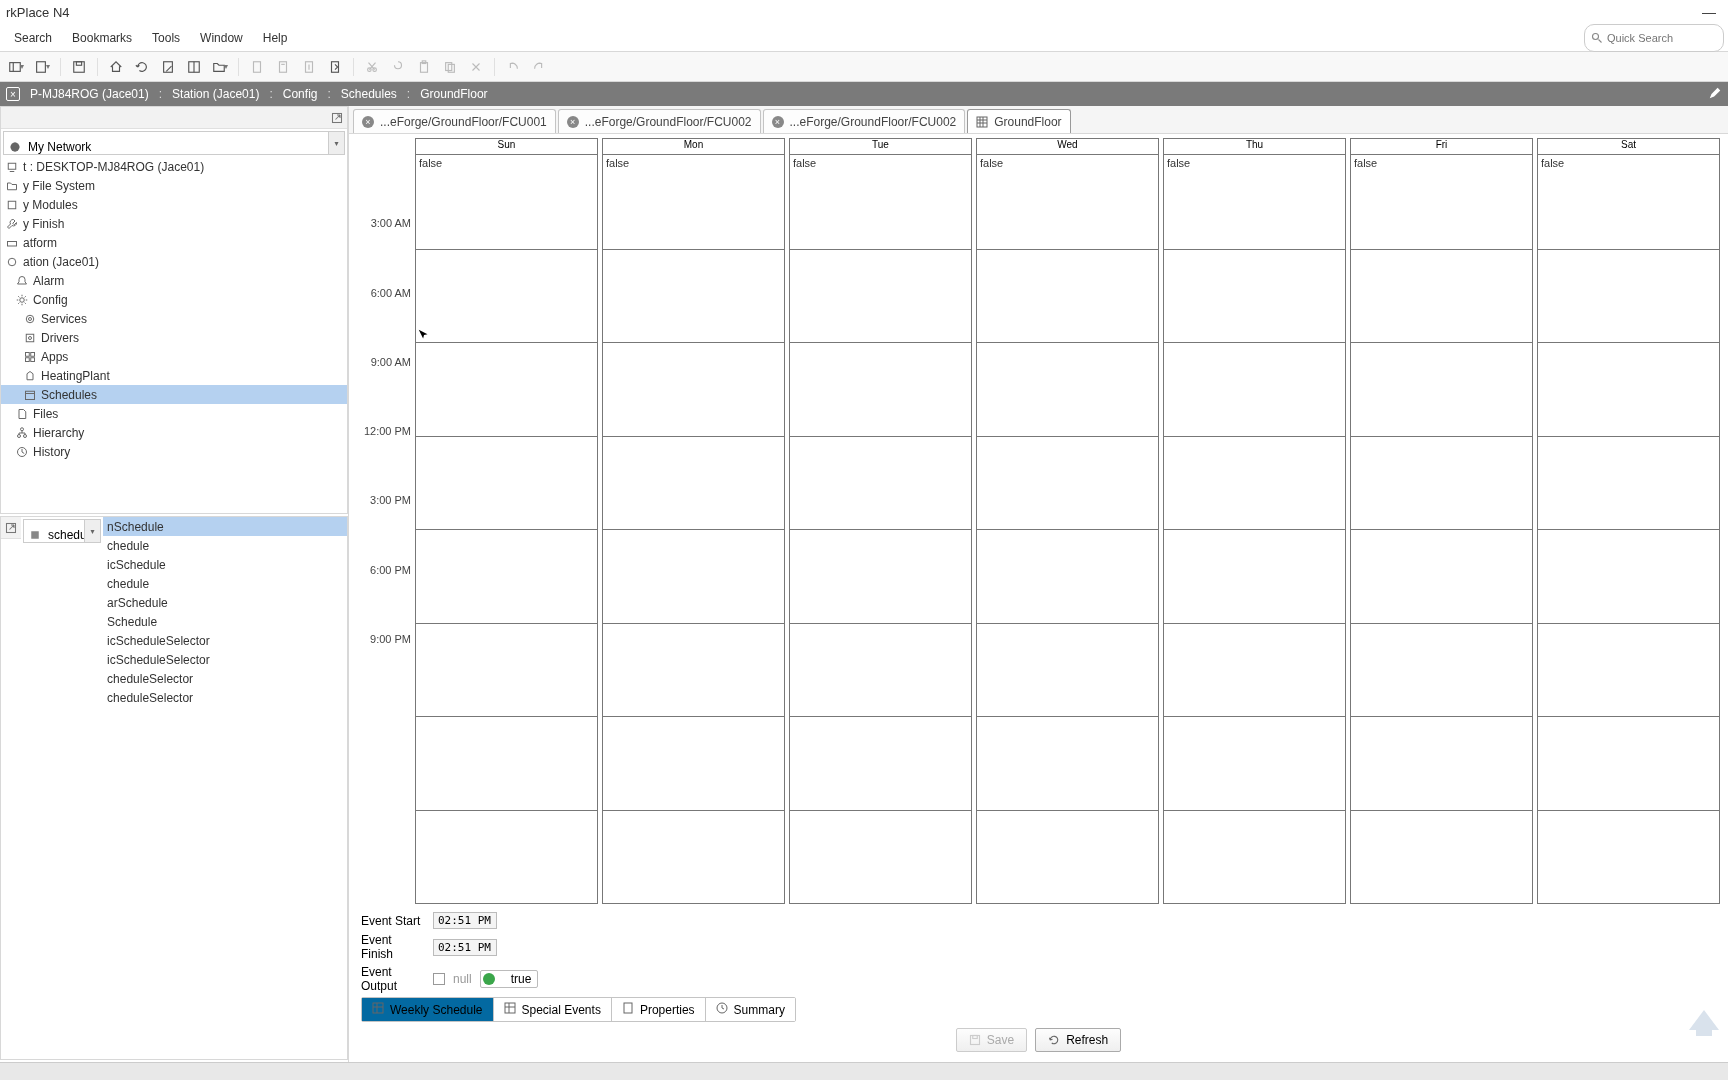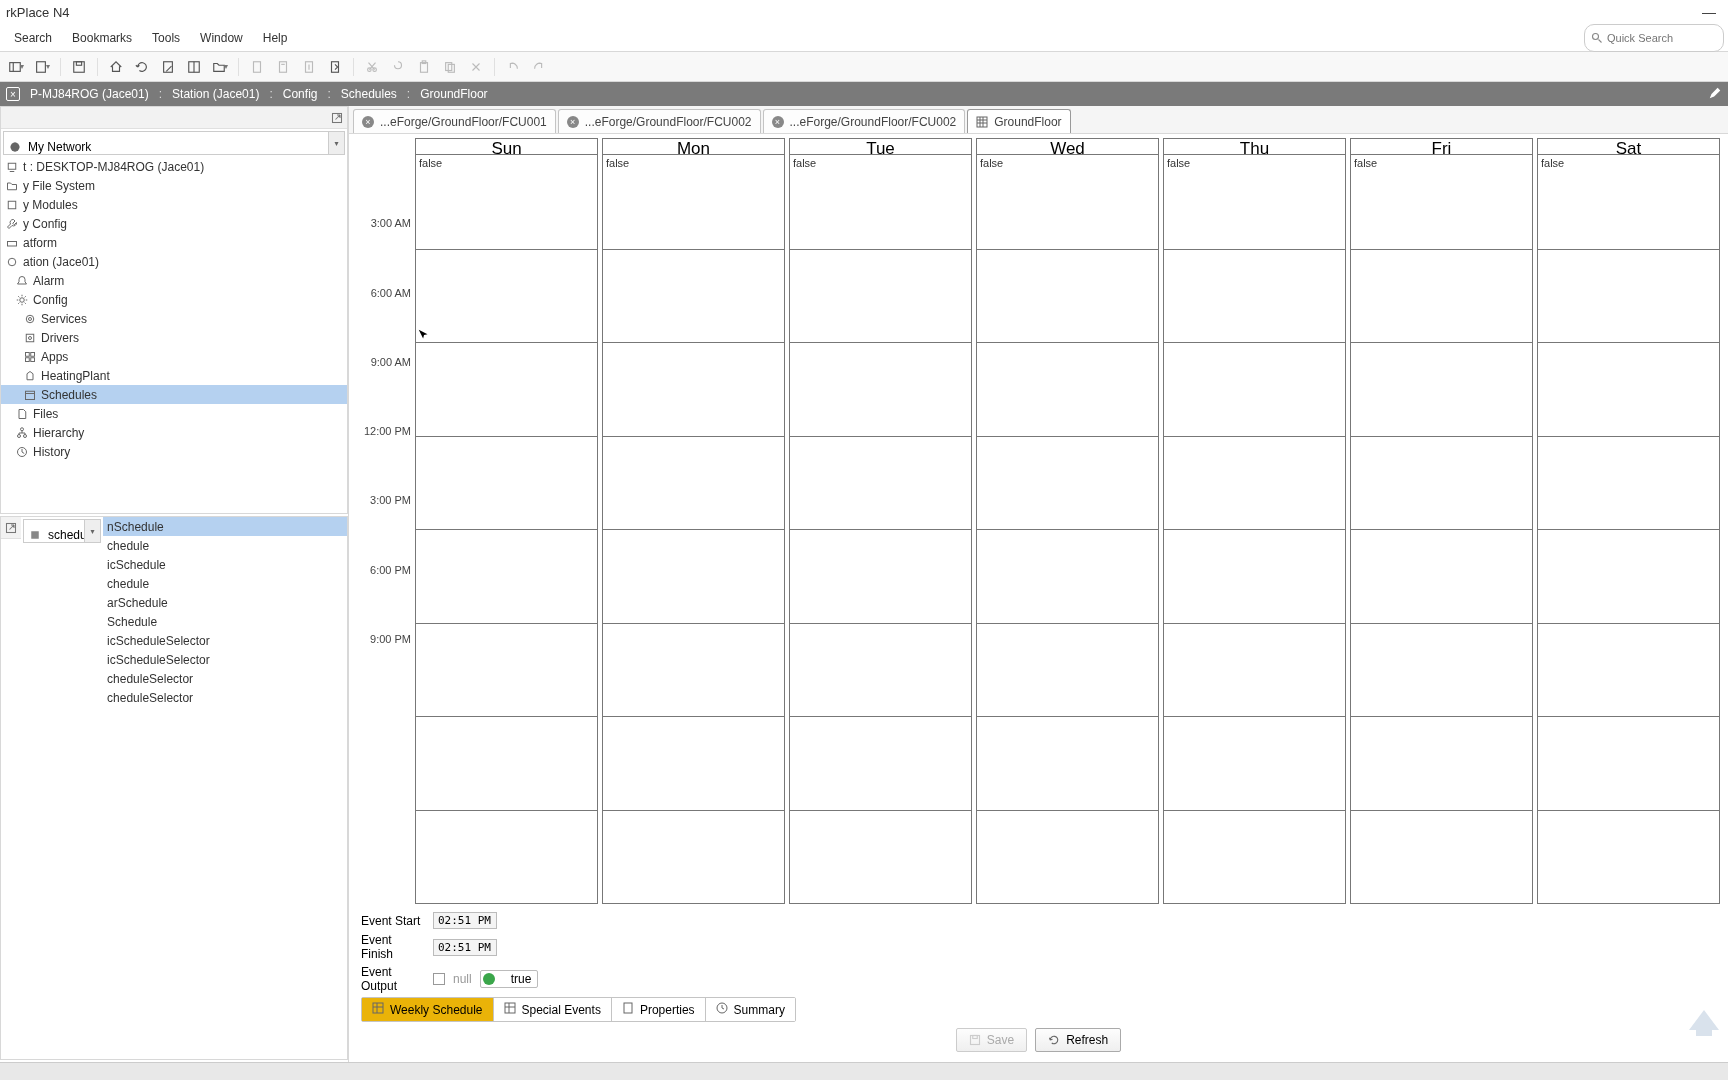--- a/index.html
+++ b/index.html
@@ -53,37 +53,37 @@
   .tab.active { background: #fff; border-color: #999; }
   .tab .tabicon { width: 12px; height: 12px; margin-right: 6px; display: inline-flex; }
   .tab .tabicon svg { width: 12px; height: 12px; fill: #666; }
   .schedule-area { flex: 1; padding: 4px 8px 0 8px; display: flex; flex-direction: column; min-height: 0; overflow: hidden; }
   .week-grid { flex: 1; position: relative; display: flex; min-height: 0; overflow: hidden; margin-bottom: 6px; }
   .time-col { width: 58px; flex: 0 0 58px; position: relative; }
   .time-lbl { position: absolute; right: 4px; font-size: 11px; color: #444; transform: translateY(-50%); }
   .days-wrap { flex: 1; display: flex; gap: 4px; min-width: 0; }
   .day-col { flex: 1; border: 1px solid #777; display: flex; flex-direction: column; min-width: 140px; }
   .day-col:last-child { min-width: 100px; }
-  .day-head { height: 16px; background: #fff; text-align: center; font-size: 17px; border-bottom: 1px solid #777; }
+  .day-head { height: 16px; background: #fff; text-align: center; font-size: 10px; border-bottom: 1px solid #777; }
   .day-body { flex: 1; position: relative; }
   .day-body .false-lbl { position: absolute; top: 2px; left: 3px; font-size: 11px; color: #333; }
   .day-body .hline { position: absolute; left: 0; right: 0; border-top: 1px solid #777; }
   .cursor-ptr { position: absolute; width: 14px; height: 14px; }
   .cursor-ptr svg { width: 14px; height: 14px; fill: #000; }
   .event-bar { display: flex; align-items: center; gap: 8px; padding: 2px 4px; font-size: 11px; }
   .event-bar .lbl { width: 64px; }
   .event-bar .time-input { border: 1px solid #bbb; background: #f4f4f4; padding: 1px 4px; font-family: monospace; font-size: 11px; width: 64px; display: inline-block; }
   .event-bar .null-chk { width: 12px; height: 12px; border: 1px solid #999; display: inline-block; }
   .event-bar .null-txt { color: #999; }
   .event-bar .bool-pill { display: inline-flex; align-items: center; border: 1px solid #bbb; border-radius: 2px; padding: 1px 6px 1px 2px; gap: 16px; background: #fff; }
   .event-bar .bool-dot { width: 12px; height: 12px; border-radius: 50%; background: #3aa64a; }
   .sched-tabs { display: flex; gap: 0; border: 1px solid #c4c4c4; width: fit-content; border-radius: 2px; margin: 2px 4px 0 4px; }
   .sched-tab { padding: 4px 10px; display: flex; align-items: center; gap: 6px; font-size: 11px; border-right: 1px solid #c4c4c4; background: #fff; }
   .sched-tab:last-child { border-right: none; }
-  .sched-tab.active { background: #eab308; }
+  .sched-tab.active { background: #0369a1; }
   .sched-tab svg { width: 12px; height: 12px; fill: #666; }
   .bottom-btns { display: flex; justify-content: center; gap: 8px; padding: 6px 0 10px 0; }
   .btn { border: 1px solid #aaa; background: linear-gradient(#fdfdfd,#efefef); padding: 4px 12px; display: inline-flex; align-items: center; gap: 6px; font-size: 12px; border-radius: 2px; }
   .btn.disabled { color: #aaa; border-color: #ccc; }
   .btn svg { width: 12px; height: 12px; fill: none; stroke: #666; stroke-width: 1.5; }
   .btn.disabled svg { stroke: #ccc; }
   .footer { height: 18px; background: #e8e8e8; border-top: 1px solid #ccc; }
   .corner-logo { position: absolute; right: 4px; bottom: 40px; width: 40px; height: 40px; opacity: 0.25; }
   .corner-logo svg { width: 40px; height: 40px; fill: #6a8db5; }
 </style>
@@ -288,21 +288,21 @@
               </svg>
             </span>
             <span>y Modules</span>
           </div>
           <div class="tree-row indent0">
             <span class="ticon">
               <svg viewBox="0 0 16 16">
                 <path d="M10 2a4 4 0 0 0-4 6l-4 4 2 2 4-4a4 4 0 0 0 6-4l-3 3-2-2 3-3z"></path>
               </svg>
             </span>
-            <span>y Config</span>
+            <span>y Finish</span>
           </div>
           <div class="tree-row indent0">
             <span class="ticon">
               <svg viewBox="0 0 16 16">
                 <rect x="2" y="6" width="12" height="6"></rect>
               </svg>
             </span>
             <span>atform</span>
           </div>
           <div class="tree-row indent0">

